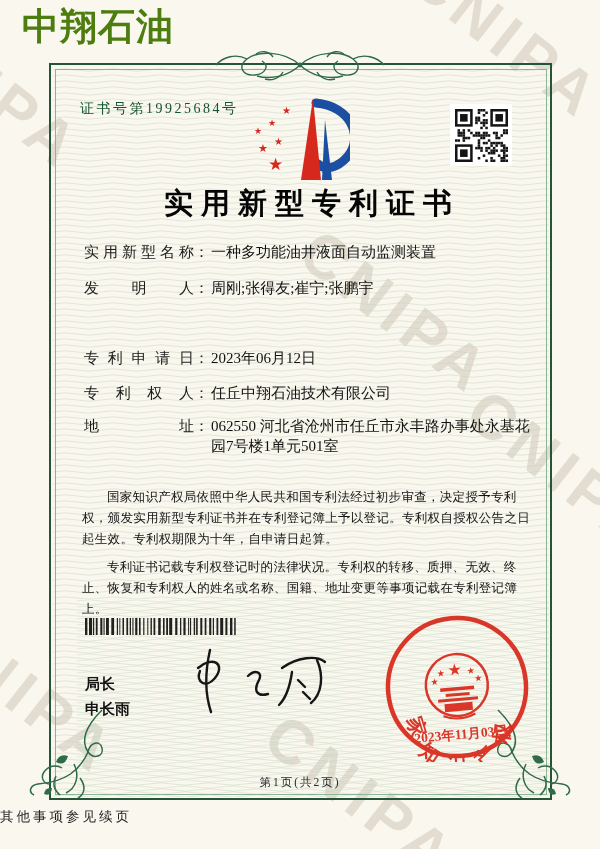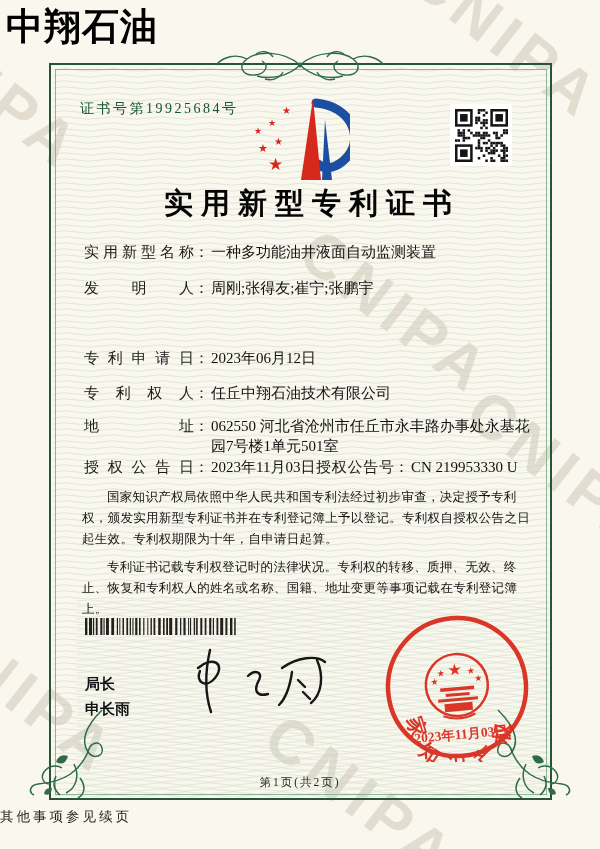--- a/index.html
+++ b/index.html
@@ -6,22 +6,22 @@
   .page{position:relative;width:600px;height:849px;background:#faf7ee;overflow:hidden;
         font-family:"Liberation Serif","DejaVu Serif",serif;color:#1b1b1b;}
   .abs{position:absolute;}
 
   
   .wm{position:absolute;font-family:"Liberation Sans","DejaVu Sans",sans-serif;
       font-weight:700;font-size:62px;letter-spacing:7px;color:rgba(172,161,140,0.30);
       transform:rotate(38deg);transform-origin:left top;white-space:nowrap;pointer-events:none;}
 
   
-  .company-logo{left:6px;top:2px;font-family:"Liberation Sans","DejaVu Sans",sans-serif;
-      font-weight:900;font-size:37px;color:#000000;letter-spacing:1px;}
+  .company-logo{left:22px;top:2px;font-family:"Liberation Sans","DejaVu Sans",sans-serif;
+      font-weight:900;font-size:37px;color:#4d7c0f;letter-spacing:1px;}
 
   
   .frame-outer{left:49px;top:63px;width:499px;height:733px;border:2px solid #24553a;}
   .frame-inner{left:55px;top:69px;width:490px;height:724px;border:1px solid #8fb394;}
 
   .cert-no{left:80px;top:100px;font-size:14px;letter-spacing:2.5px;color:#14532d;}
 
   .qr{left:450px;top:104px;width:62px;height:62px;background:#fff;display:flex;
       align-items:center;justify-content:center;}
 
@@ -257,26 +257,20 @@
   </div>
   <div class="frow" style="top:348px">
     <span class="flabel">专利申请日</span><span class="fcolon">：</span><span class="fvalue">2023年06月12日</span>
   </div>
   <div class="frow" style="top:383px">
     <span class="flabel">专利权人</span><span class="fcolon">：</span><span class="fvalue">任丘中翔石油技术有限公司</span>
   </div>
   <div class="frow" style="top:416px">
     <span class="flabel">地址</span><span class="fcolon">：</span><span class="fvalue fvalue-wrap">062550 河北省沧州市任丘市永丰路办事处永基花园7号楼1单元501室</span>
   </div>
-  <div class="frow" style="top:457px">
-    <span class="flabel">授权公告日</span><span class="fcolon">：</span><span class="fvalue">2023年11月03日</span>
-    <span class="pair2">
-      <span class="flabel">授权公告号</span><span class="fcolon">：</span><span class="fvalue">CN 219953330 U</span>
-    </span>
-  </div>
 
   <div class="abs legal">
     <p>国家知识产权局依照中华人民共和国专利法经过初步审查，决定授予专利权，颁发实用新型专利证书并在专利登记簿上予以登记。专利权自授权公告之日起生效。专利权期限为十年，自申请日起算。</p>
     <p>专利证书记载专利权登记时的法律状况。专利权的转移、质押、无效、终止、恢复和专利权人的姓名或名称、国籍、地址变更等事项记载在专利登记簿上。</p>
   </div>
 
   <div class="abs barcode">
       <svg width="156" height="17" fill="#23211f">
         <rect x="0.0" y="0" width="2.4" height="17"></rect>
         <rect x="4.0" y="0" width="3.0" height="17"></rect>

